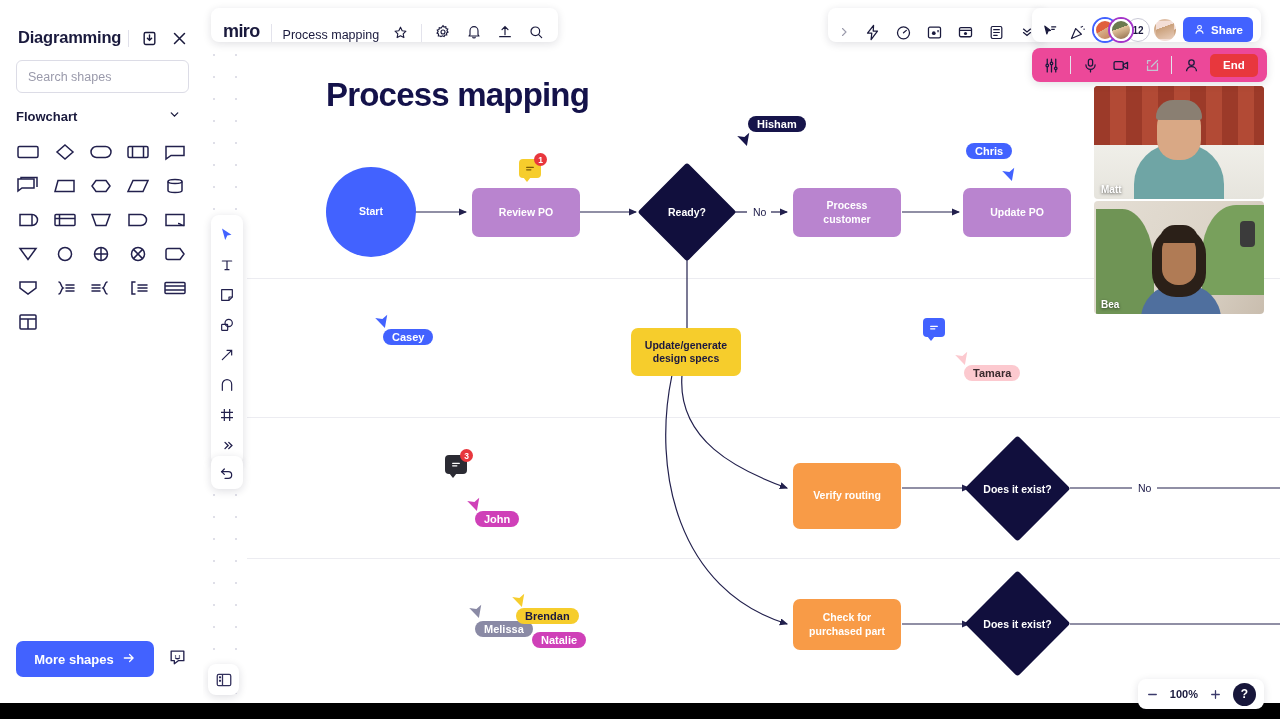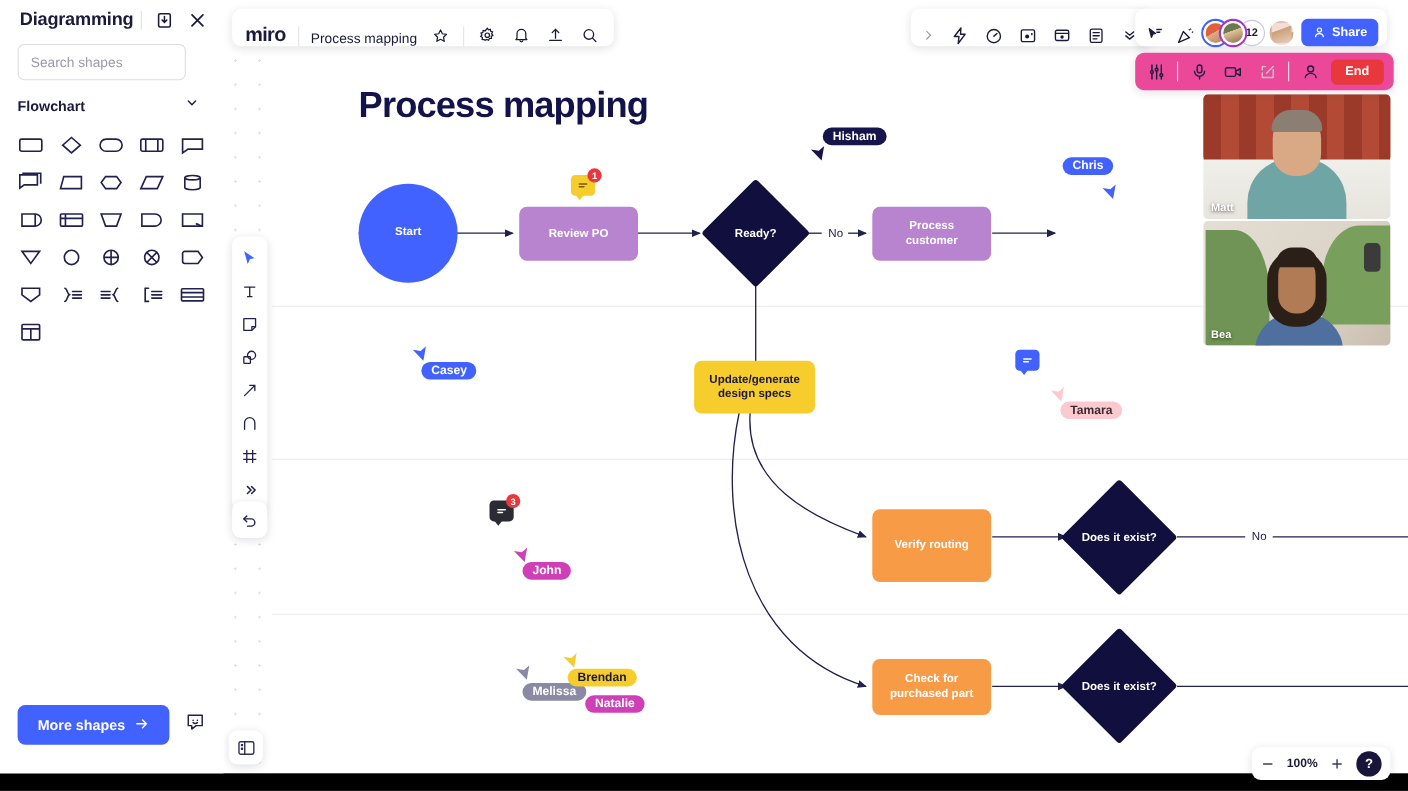--- a/index.html
+++ b/index.html
@@ -9,31 +9,31 @@
     background: #0b0b0b; overflow: hidden;
   }
   #app { position: relative; width: 1280px; height: 719px; background: #ffffff; }
 
   
   #left-panel {
     position: absolute; left: 0; top: 0; width: 203px; height: 703px;
     background: #fff; z-index: 40;
   }
   #panel-header {
-    display: flex; align-items: center; justify-content: space-between;
-    padding: 8px 14px 0 18px;
+    display: flex; align-items: flex-start; justify-content: space-between;
+    padding: 28px 14px 0 18px;
   }
   #panel-title { font-size: 16.5px; font-weight: 700; color: #1a1a3d; letter-spacing: -0.2px; }
   .hdr-actions { display: flex; align-items: center; gap: 10px; }
   .hdr-divider { width: 1px; height: 17px; background: #e0e0ea; }
   .icon-btn { display: inline-flex; align-items: center; justify-content: center;
               width: 20px; height: 20px; cursor: pointer; color: #1a1a3d; }
   #search-wrap { padding: 12px 14px 0 16px; }
   #search-input {
-    width: 153px; height: 33px; border: 1px solid #dcdce6; border-radius: 6px;
+    width: 173px; height: 33px; border: 1px solid #dcdce6; border-radius: 6px;
     padding: 0 11px; font-size: 12.5px; color: #333; outline: none;
     font-family: "Liberation Sans", sans-serif; background: #fff;
   }
   #search-input::placeholder { color: #9a9aab; }
   #section-head {
     display: flex; align-items: center; justify-content: space-between;
     padding: 14px 22px 0 16px;
   }
   #section-title { font-size: 13px; font-weight: 700; color: #1a1a3d; }
   #shape-grid {
@@ -472,20 +472,23 @@
         <div class="dsh"></div>
         <div class="dtx">Ready?</div>
       </div>
       <div class="edge-label" style="left:503px; top:206px;">No</div>
 
       <div class="node n-purple" style="left:546px; top:188px; width:108px; height:49px; flex-direction:column;">
         <span>Process</span>
         <span>customer</span>
       </div>
 
+      <div class="node n-purple" style="left:716px; top:188px; width:108px; height:49px;">
+        <span>Update PO</span>
+      </div>
 
       <div class="node n-yellow" style="left:384px; top:328px; width:110px; height:48px; flex-direction:column;">
         <span>Update/generate</span>
         <span>design specs</span>
       </div>
 
       <div class="node n-orange" style="left:546px; top:463px; width:108px; height:66px;">
         <span>Verify routing</span>
       </div>
 

